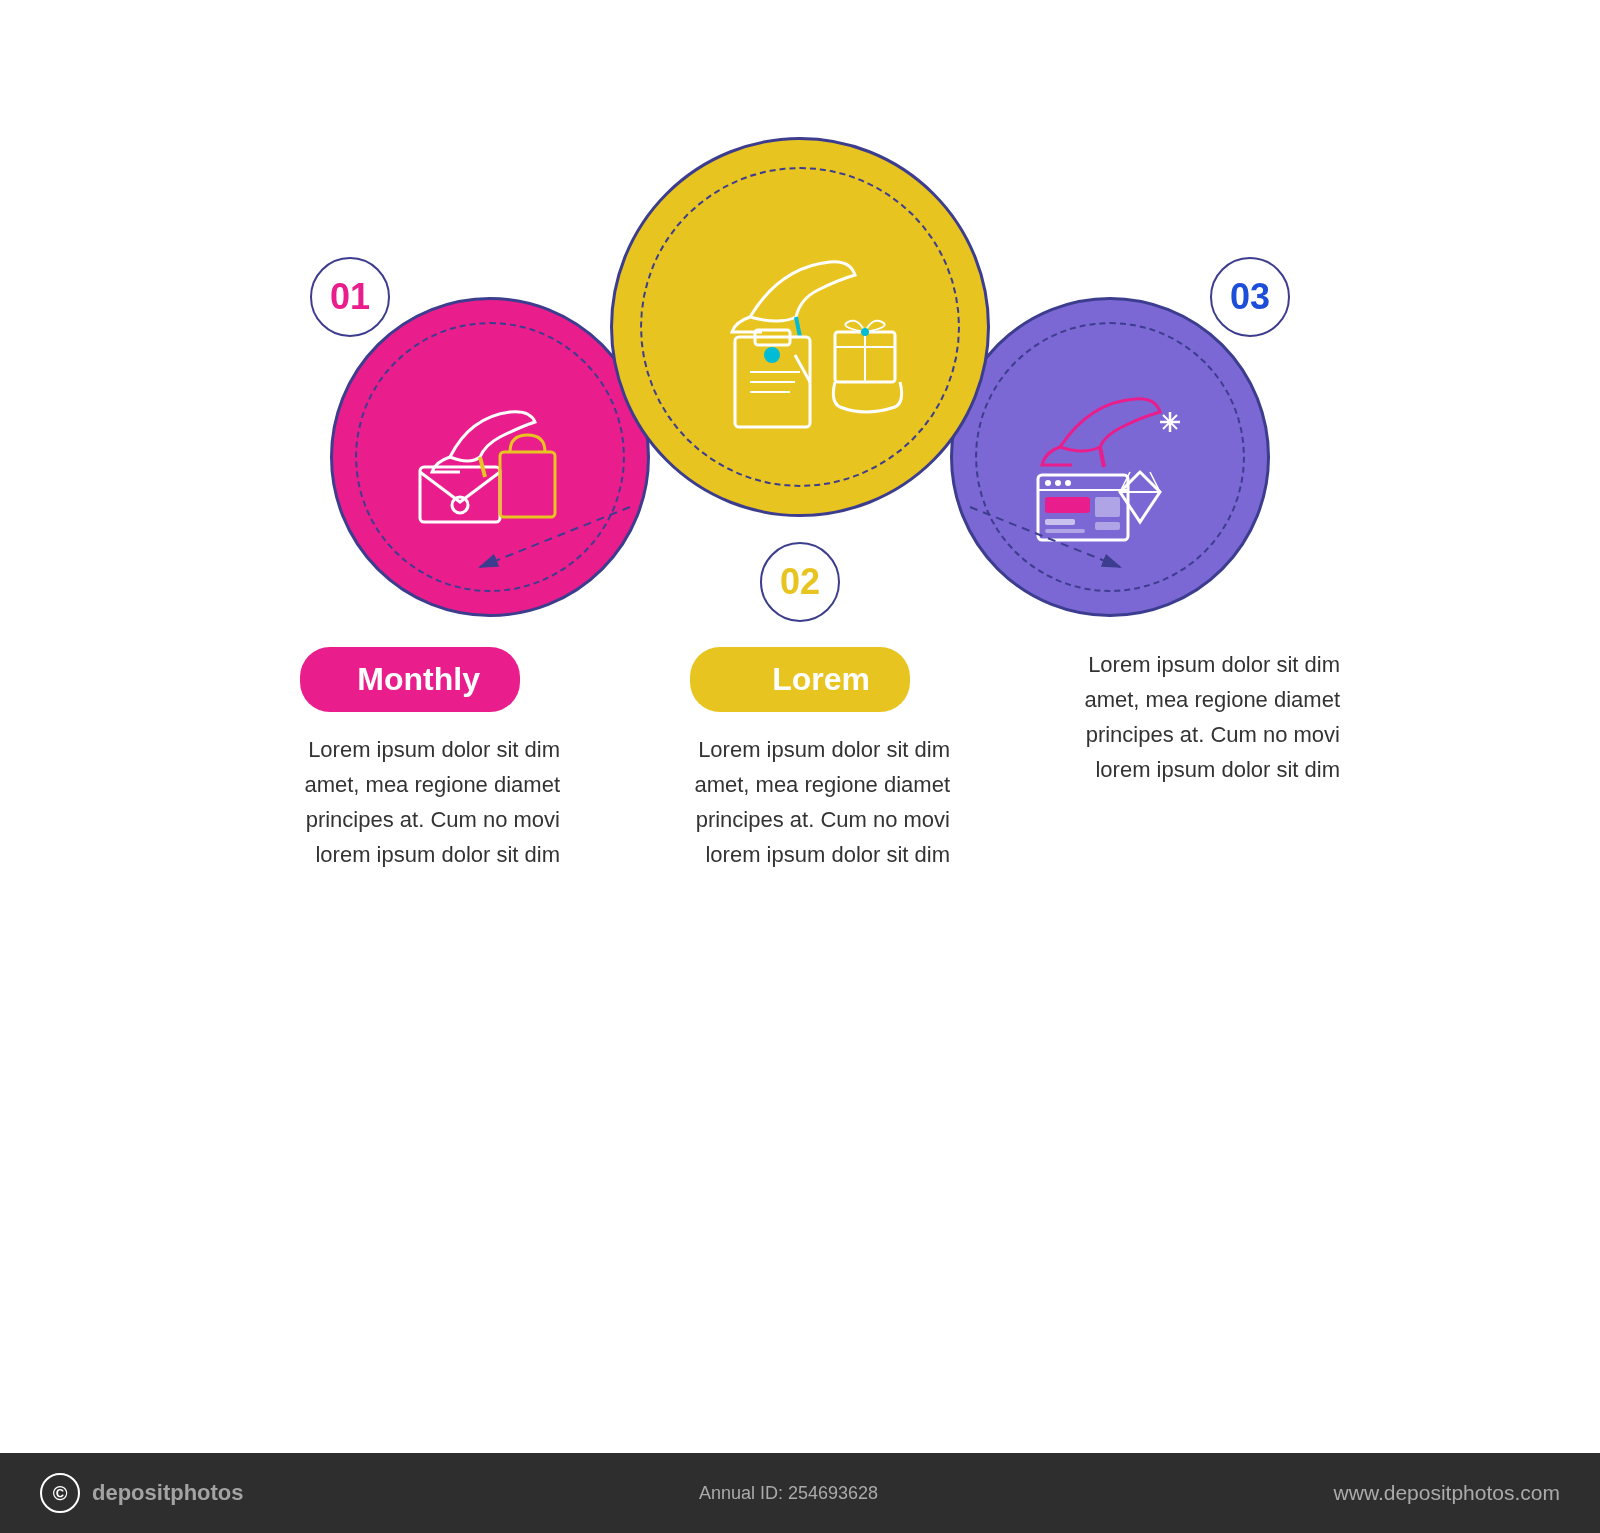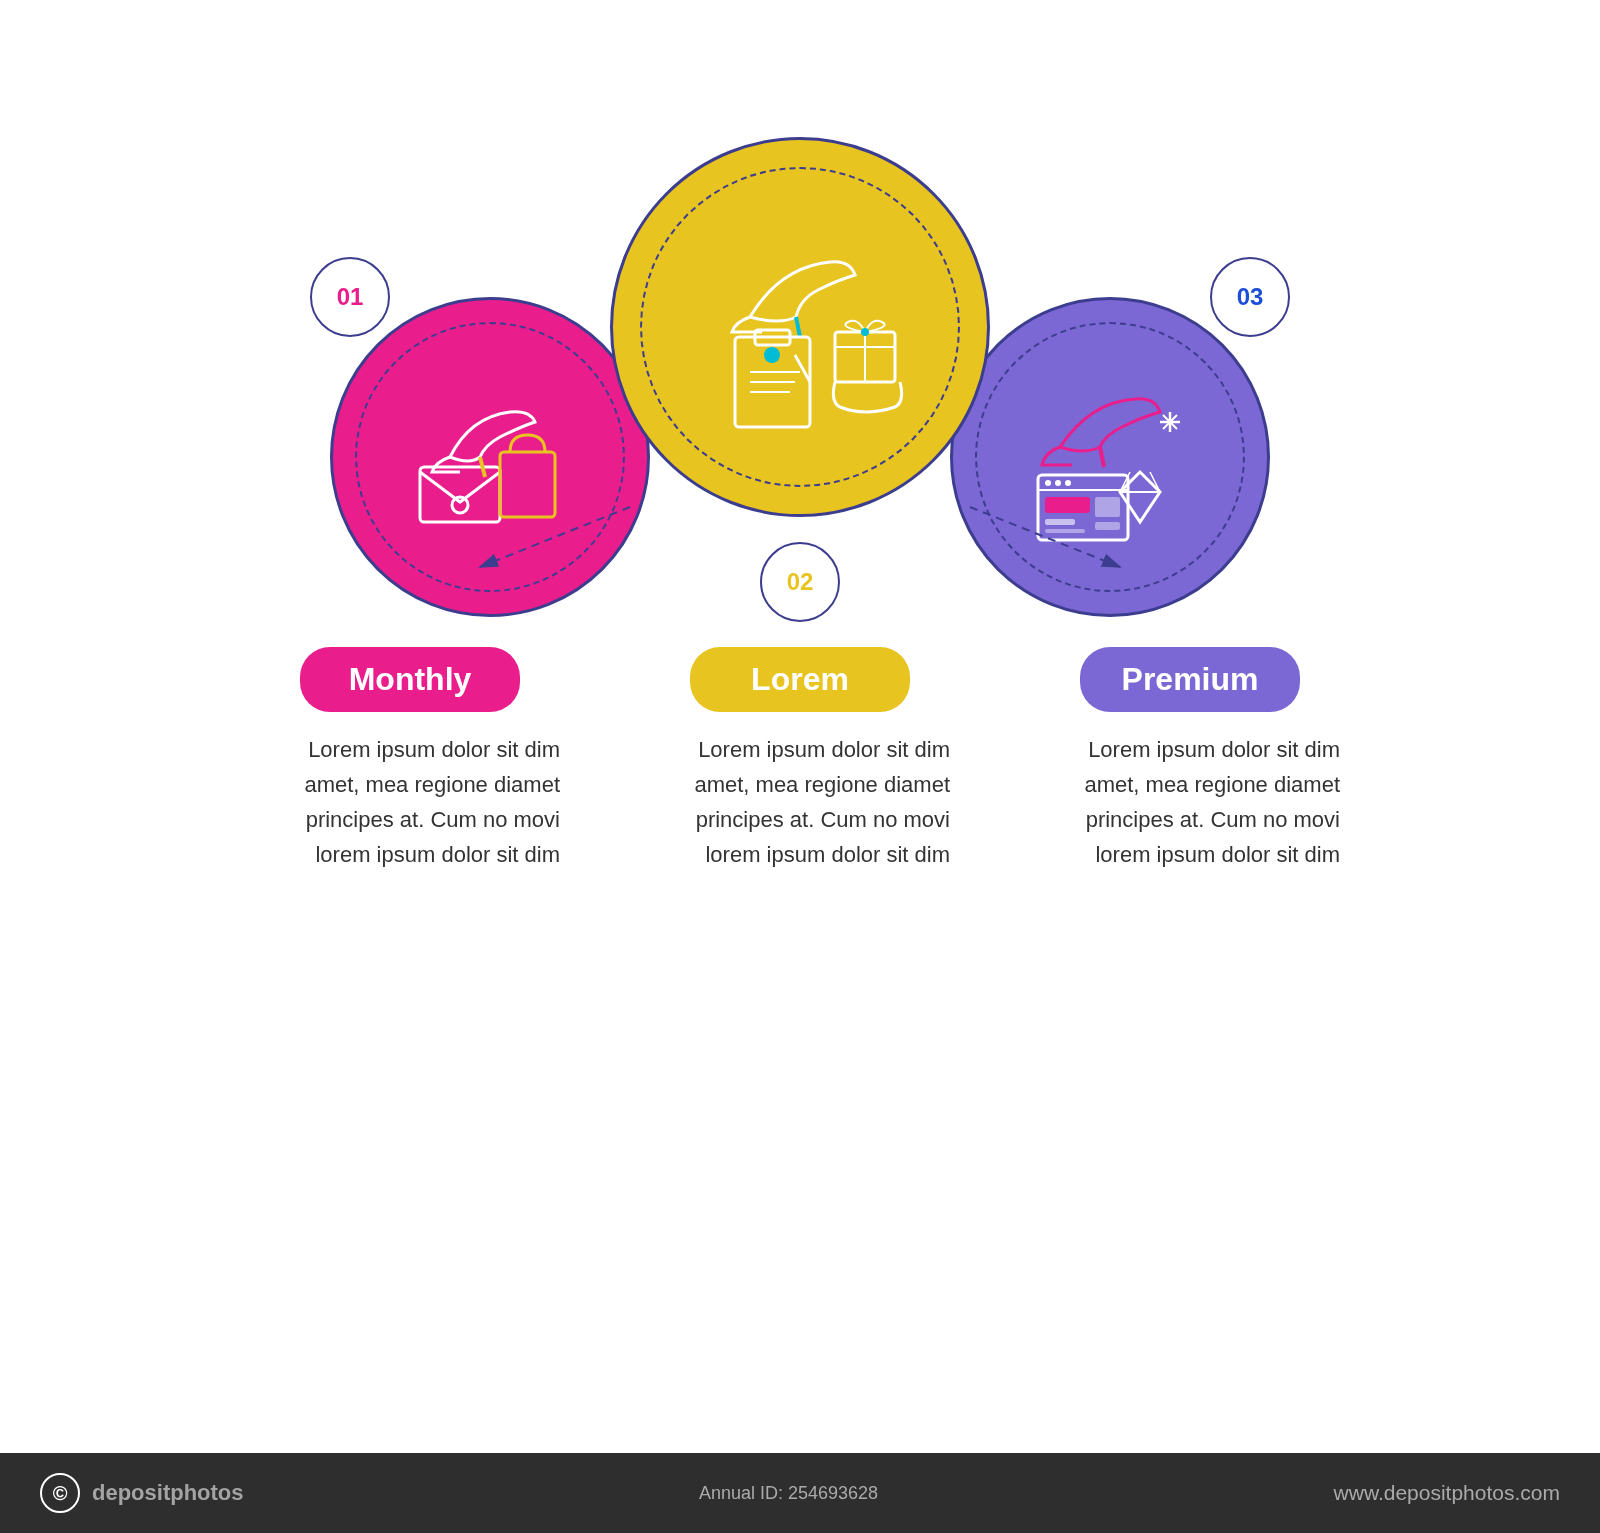--- a/index.html
+++ b/index.html
@@ -68,21 +68,21 @@
 
     
     .number-badge {
       width: 80px;
       height: 80px;
       border-radius: 50%;
       border: 2.5px solid #3d3d8f;
       display: flex;
       align-items: center;
       justify-content: center;
-      font-size: 24px;
+      font-size: 36px;
       font-weight: 700;
       background: #fff;
       position: absolute;
       z-index: 10;
     }
 
     .number-badge.n01 {
       color: #e91e8c;
       top: -40px;
       left: -20px;
@@ -173,21 +173,21 @@
       width: 320px;
     }
 
     .plan-label-pill {
       border-radius: 30px;
       padding: 14px 40px;
       font-size: 32px;
       font-weight: 700;
       color: #fff;
       margin-bottom: 20px;
-      text-align: center;
+      text-align: right;
       min-width: 220px;
     }
 
     .pill-monthly { background: #e91e8c; }
     .pill-annual { background: #e8c420; }
     .pill-premium { background: #7b68d4; }
 
     .plan-description {
       font-size: 22px;
       color: #333;
@@ -386,23 +386,20 @@
       </div>
 
       <div class="plan-label-group">
         <div class="plan-label-pill pill-annual">
           <span>Lorem</span>
         </div>
         <p class="plan-description">Lorem ipsum dolor sit dim amet, mea regione diamet principes at. Cum no movi lorem ipsum dolor sit dim</p>
       </div>
 
       <div class="plan-label-group">
-        <div class="plan-label-pill pill-premium">
-          <span>Premium</span>
-        </div>
         <p class="plan-description">Lorem ipsum dolor sit dim amet, mea regione diamet principes at. Cum no movi lorem ipsum dolor sit dim</p>
       </div>
 
     </div>
 
   </div>
 </div>
 
 <div class="footer-bar">
   <div class="footer-logo">

